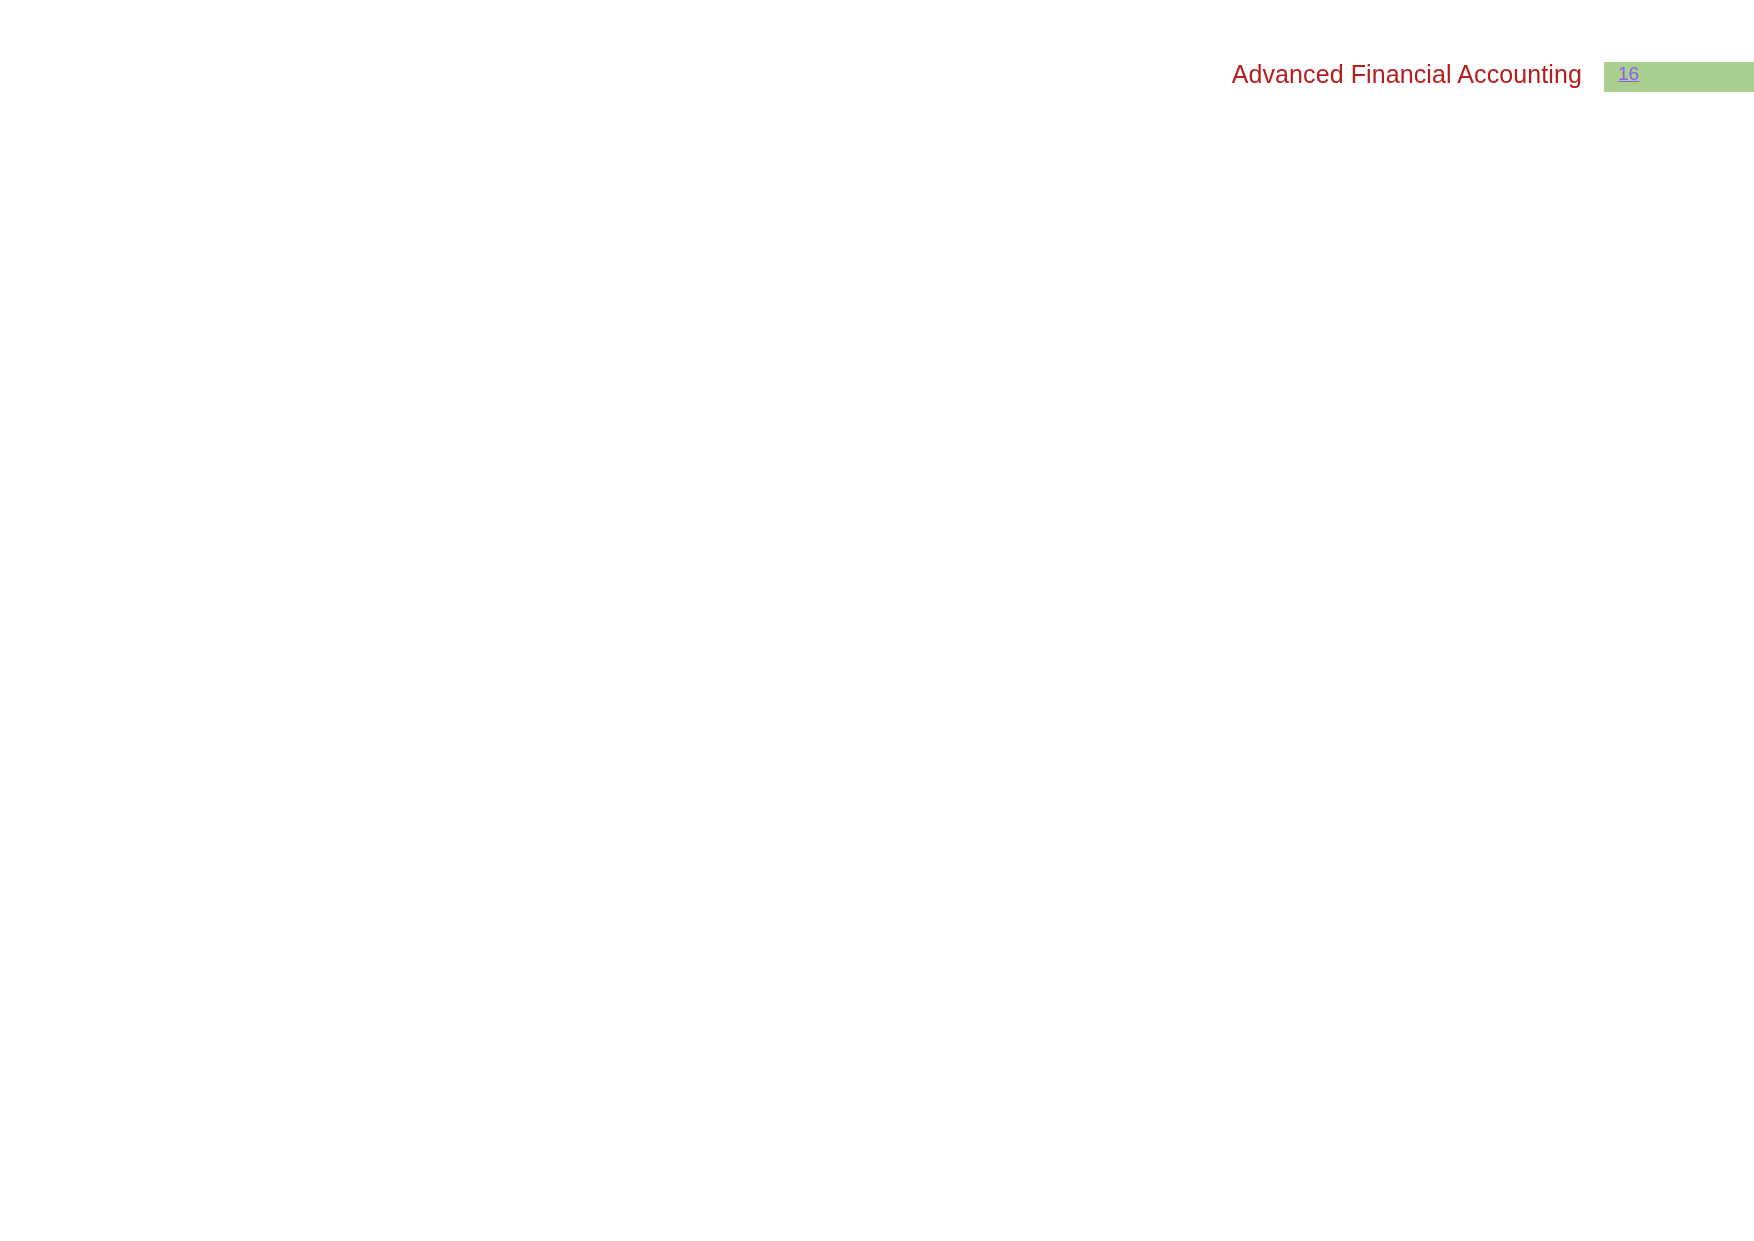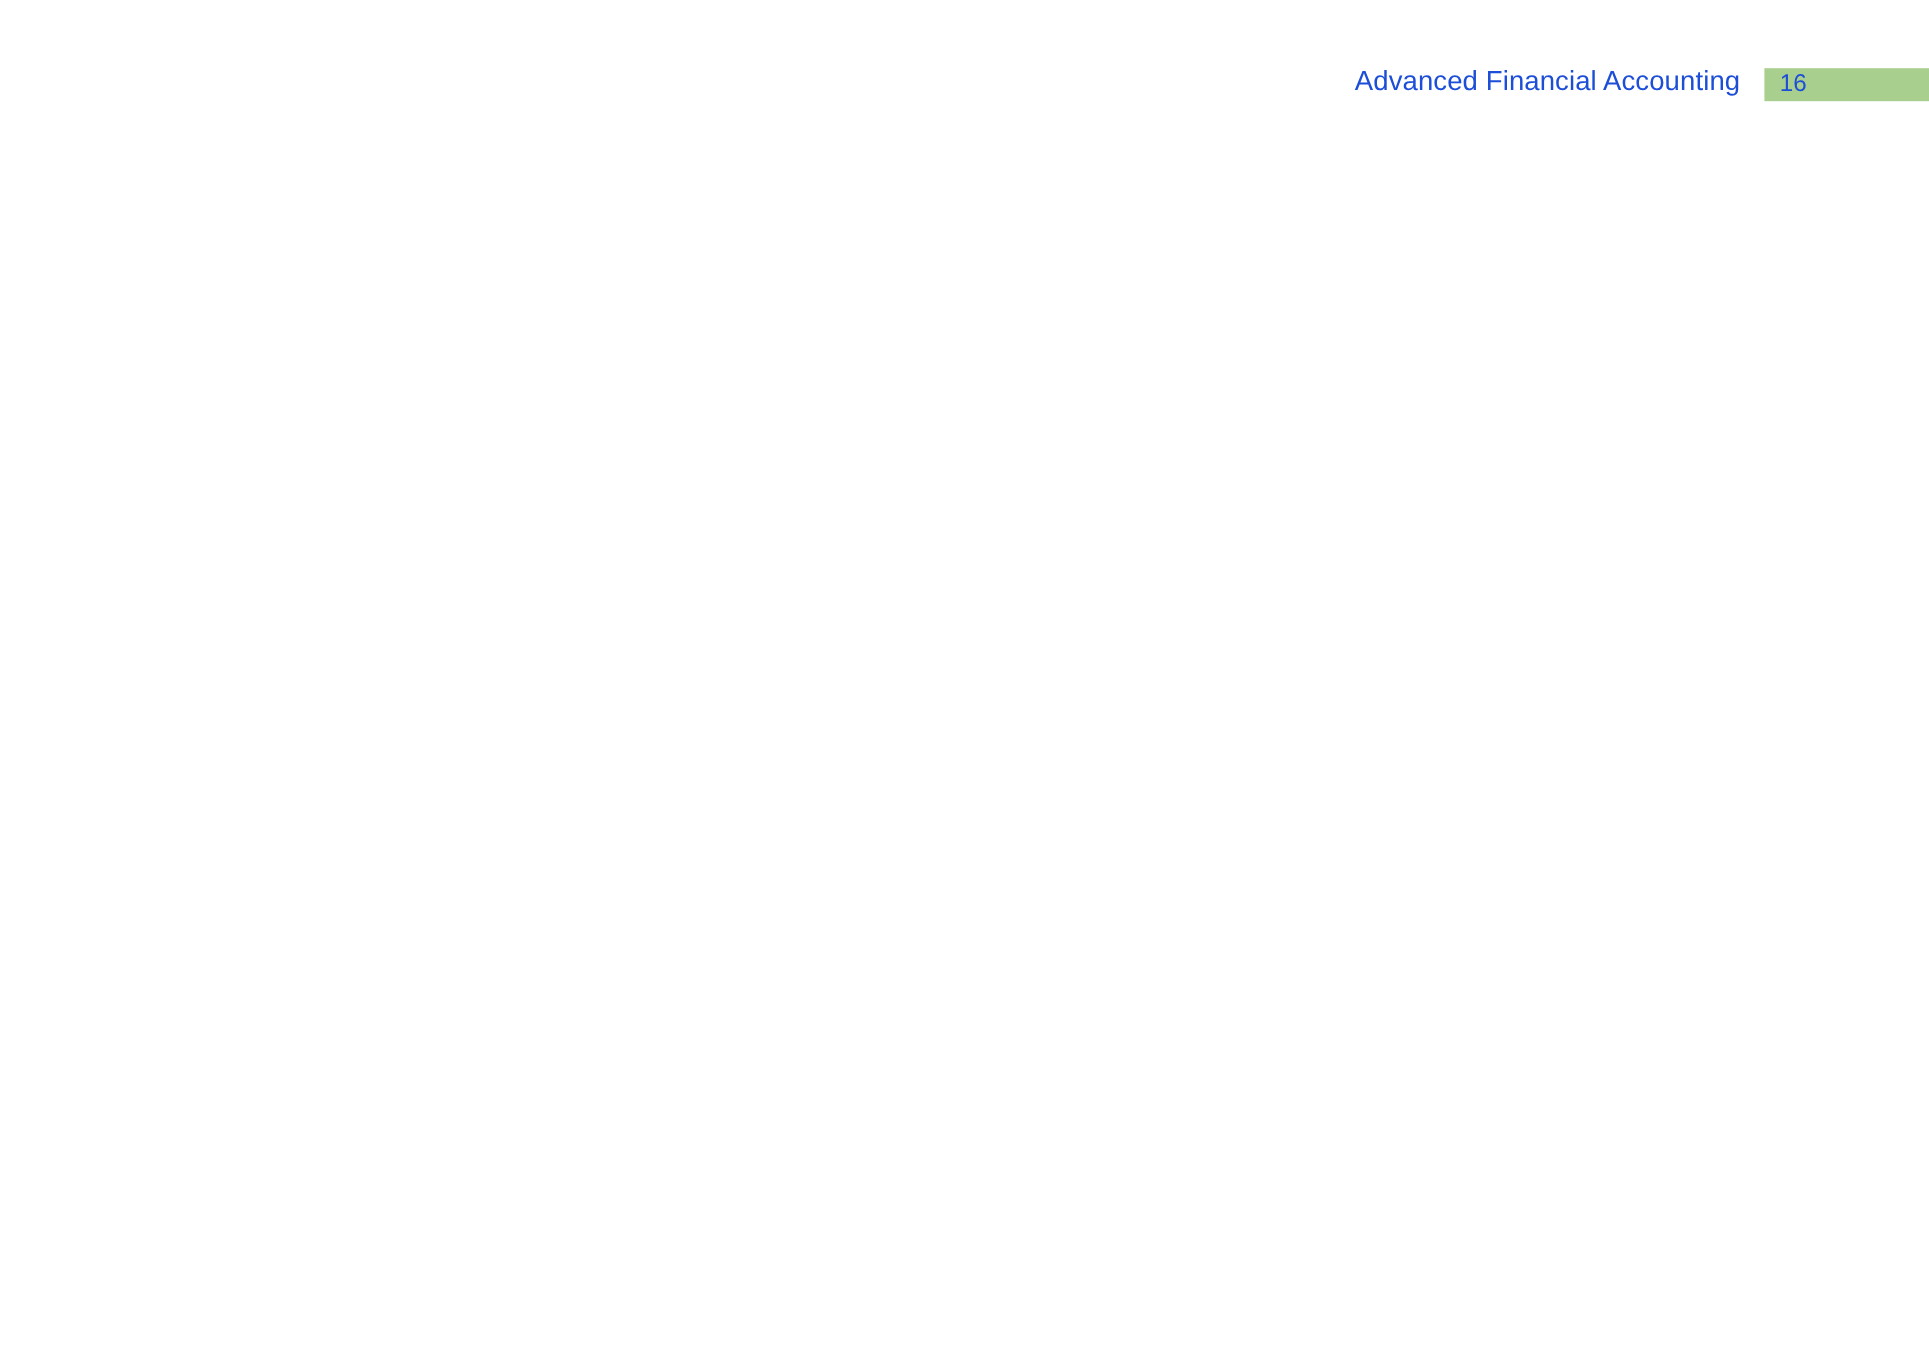--- a/index.html
+++ b/index.html
@@ -10,30 +10,30 @@
     font-family:"Liberation Sans",sans-serif;
     overflow:hidden;
     position:relative;
   }
   #page{position:absolute;left:0;top:0;width:1754px;height:1241px;}
 
   
   #header{position:absolute;left:0;top:0;width:1754px;height:120px;}
   #header-title{
     position:absolute;right:172px;top:60px;
-    font-size:25px;color:#1d4ed8;white-space:nowrap;
+    font-size:25px;color:#b91c1c;white-space:nowrap;
     text-align:right;letter-spacing:0.1px;
   }
   #header-band{
     position:absolute;left:1604px;top:62px;width:150px;height:30px;
     background:#a9cf8f;
   }
   #header-page{
     position:absolute;left:1618px;top:63px;
-    font-size:22px;color:#1d4ed8;
+    font-size:19px;color:#8b5cf6;text-decoration:underline;
   }
 
   
   #lines{position:absolute;left:0;top:0;width:1754px;height:1241px;}
 </style>
 </head>
 <body>
 
 <div id="page">
 

